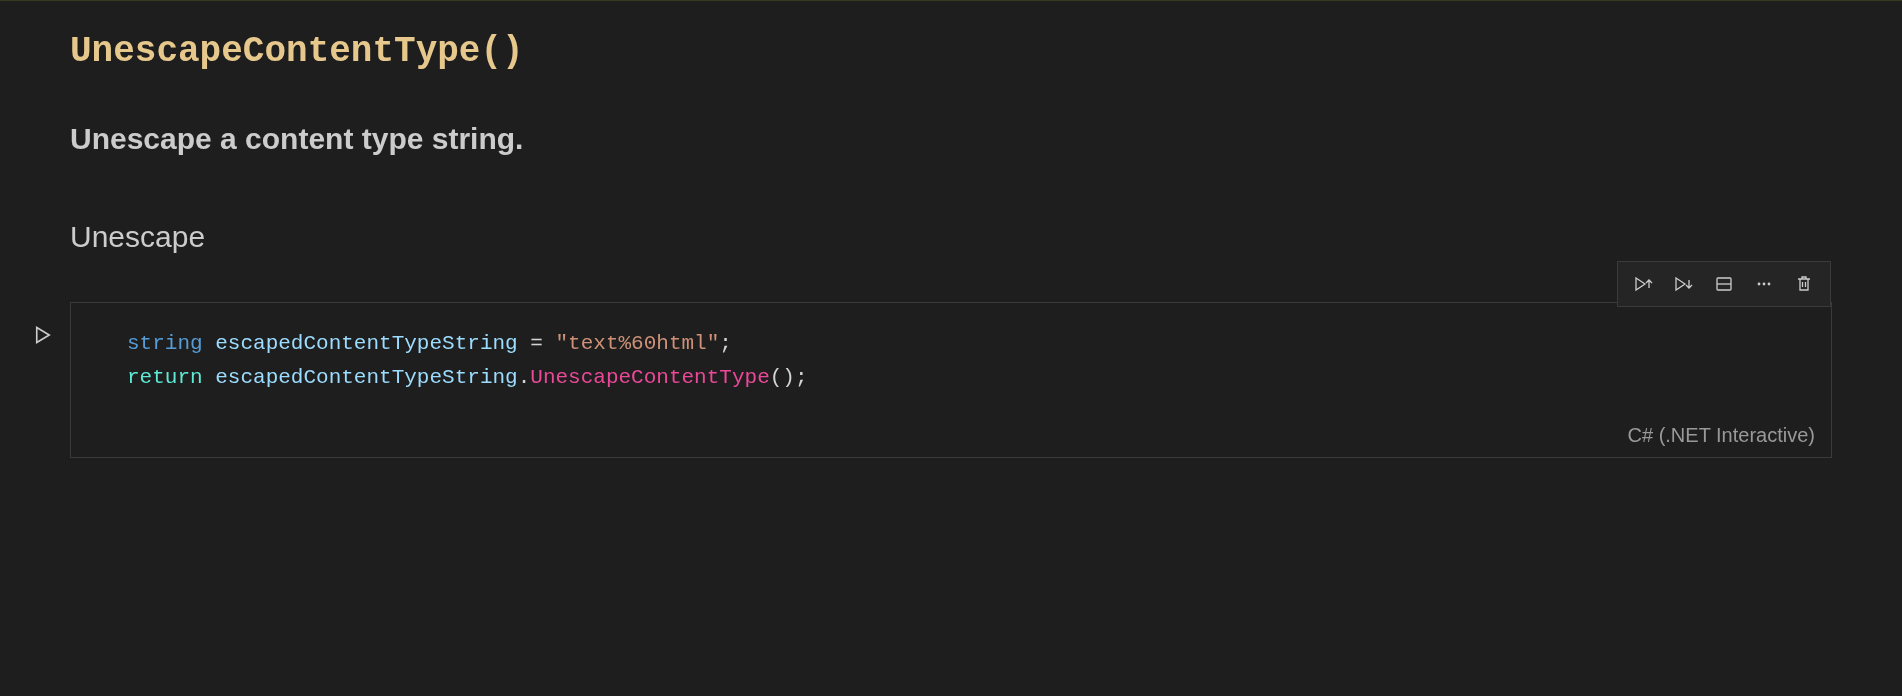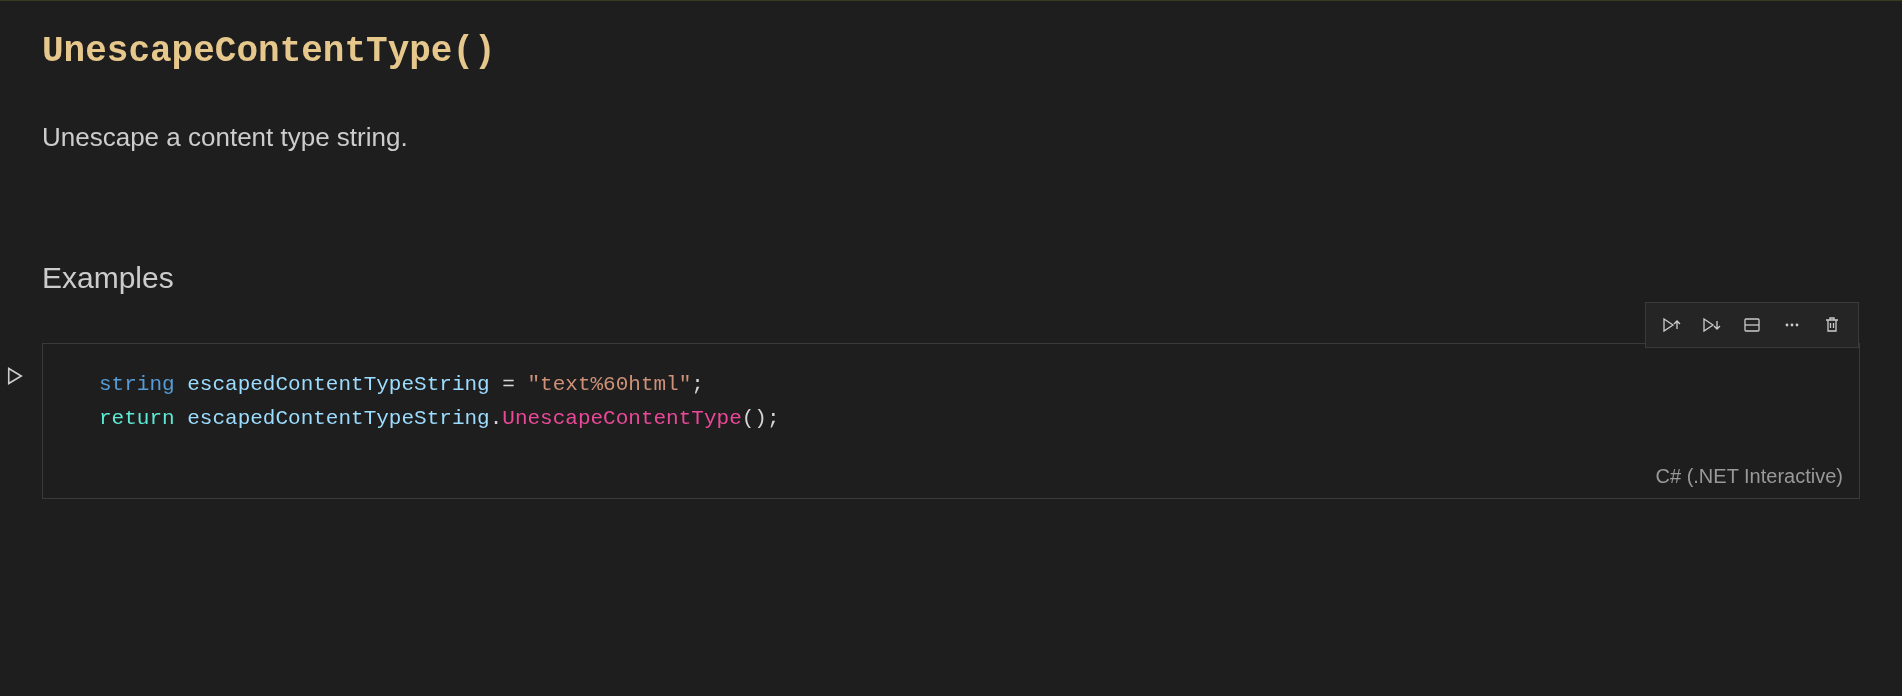--- a/index.html
+++ b/index.html
@@ -10,34 +10,34 @@
     body {
       background-color: #1e1e1e;
       color: #cccccc;
       font-family: 'Segoe UI', -apple-system, sans-serif;
       width: 1902px;
       height: 696px;
       overflow: hidden;
       border-top: 1px solid #3a3a1e;
     }
     .content {
-      padding: 30px 42px;
+      padding: 30px 70px;
     }
     .method-title {
       font-family: 'Consolas', 'Courier New', monospace;
       color: #e6c88c;
       font-size: 36px;
       font-weight: 600;
       margin-bottom: 50px;
     }
     .description {
       color: #cccccc;
-      font-size: 26px;
-      font-weight: 400;
-      margin-bottom: 108px;
+      font-size: 30px;
+      font-weight: 700;
+      margin-bottom: 64px;
     }
     .examples-heading {
       color: #cccccc;
       font-size: 30px;
       font-weight: 400;
       margin-bottom: 48px;
     }
     .cell-wrapper {
       position: relative;
       margin-left: -45px;
@@ -123,21 +123,21 @@
       color: #999999;
       font-size: 20px;
     }
   </style>
 </head>
 <body>
 
 <div class="content">
   <h1 class="method-title">UnescapeContentType()</h1>
   <p class="description">Unescape a content type string.</p>
-  <h2 class="examples-heading">Examples</h2>
+  <h2 class="examples-heading">Unescape</h2>
 
   <div class="cell-wrapper">
 
     <div class="run-cell-button">
       <svg viewBox="0 0 16 16">
         <path d="M3 2 L13 8 L3 14 Z" fill="none" stroke="currentColor" stroke-width="1.3"></path>
       </svg>
     </div>
 
     <div class="cell-container">

